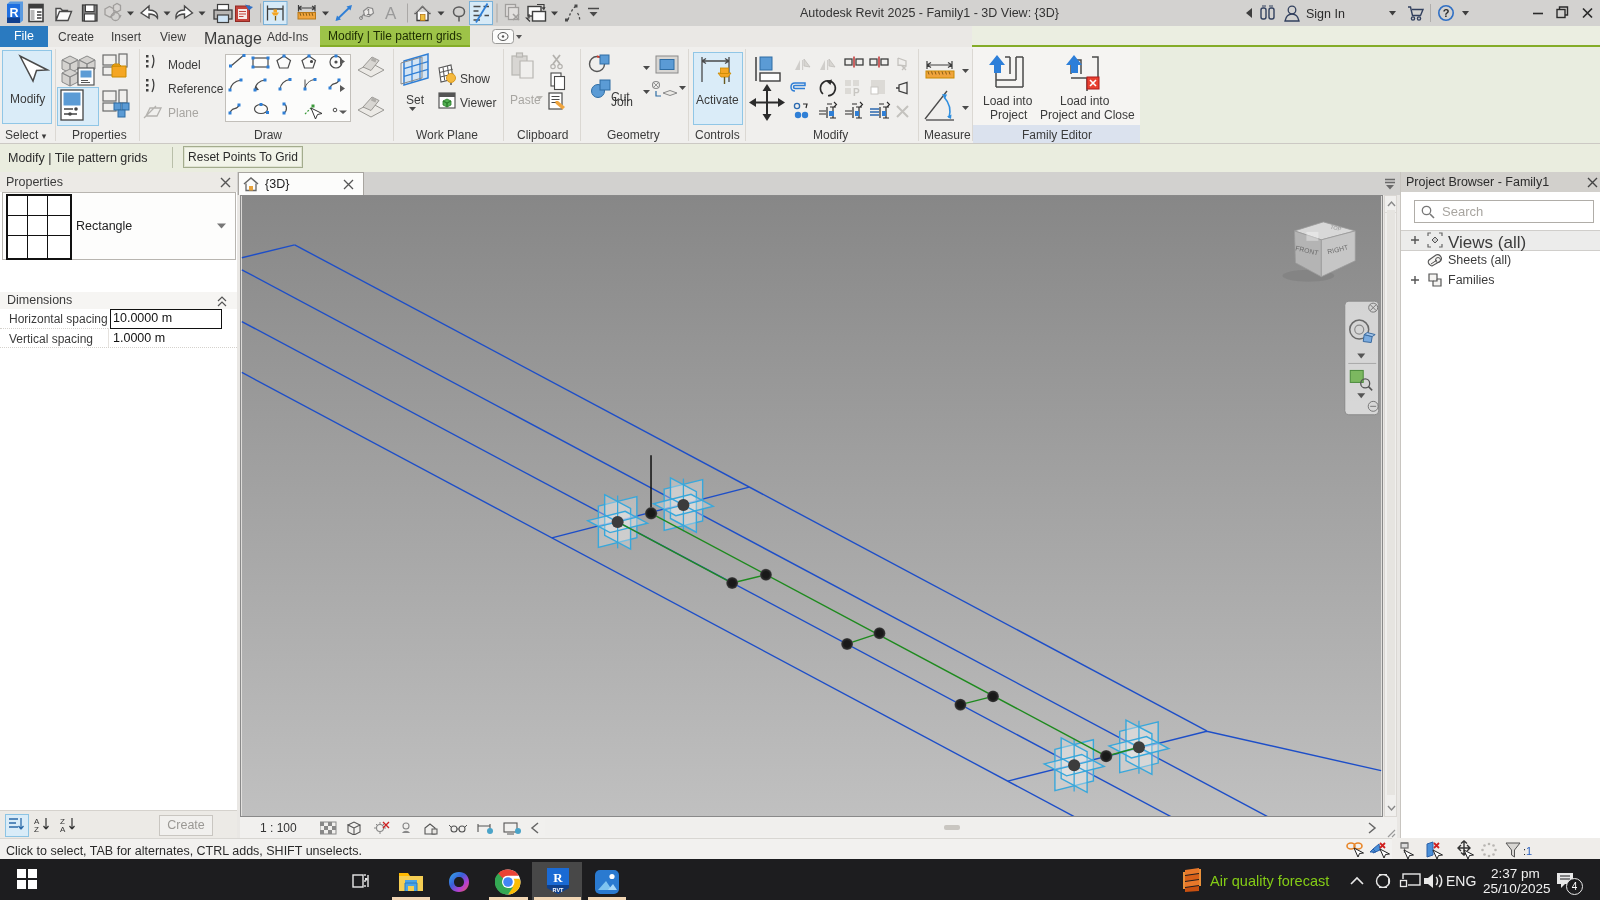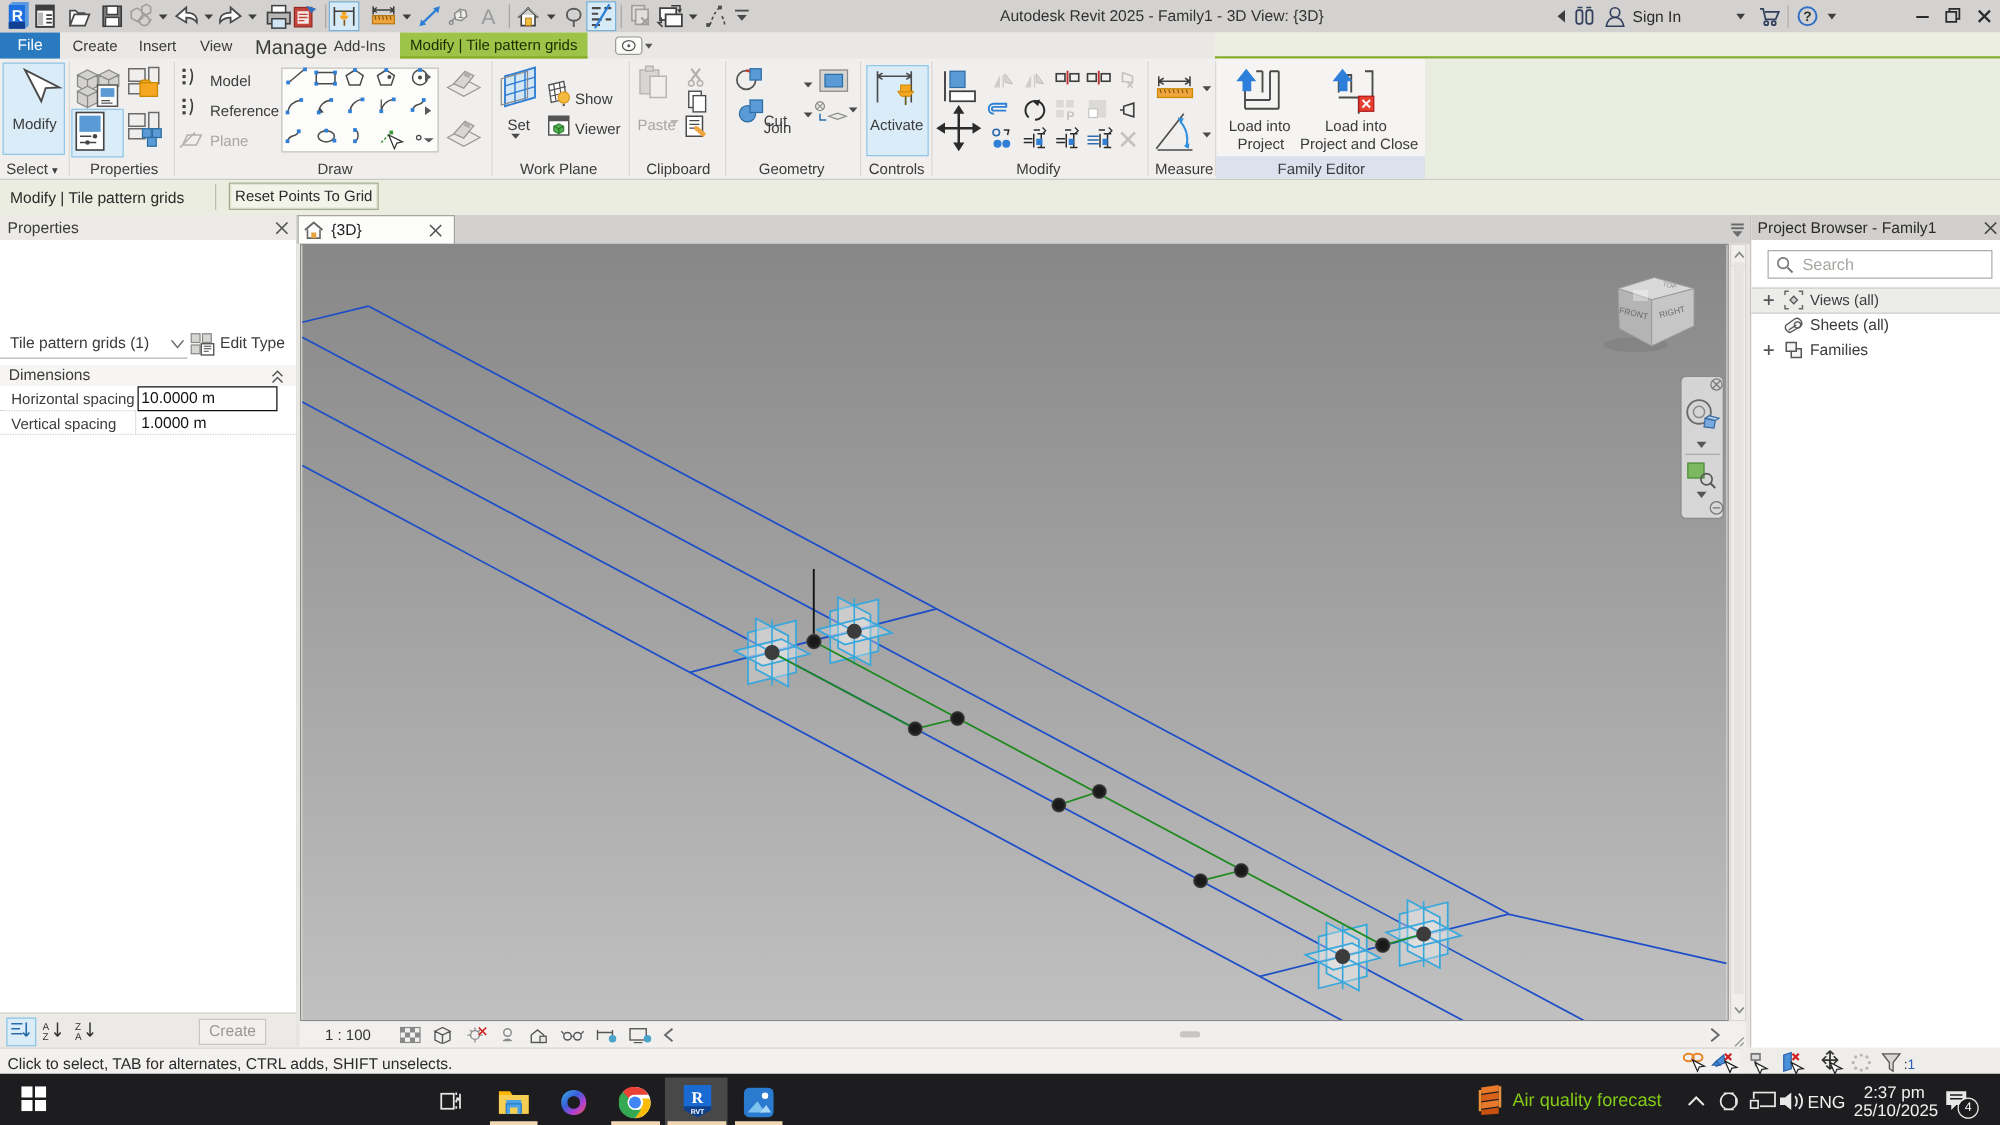--- a/index.html
+++ b/index.html
@@ -504,36 +504,33 @@
 
 <div class="abs" id="propspanel" style="left:0;top:172px;width:237px;height:666px;background:#ffffff;border-right:1px solid #c8c5c0;">
 
   <div class="abs" style="left:0;top:0;width:237px;height:20px;background:#eceae6;">
     <div class="abs txt" style="left:6px;top:3px;font-size:12.5px;">Properties</div>
     <svg class="abs" style="left:220px;top:5px" width="11" height="11">
         <path d="M1 1l9 9M10 1l-9 9" stroke="#555" stroke-width="1.4"></path>
       </svg>
   </div>
 
-
-  <div class="abs" style="left:0;top:90px;width:237px;height:26px;background:#fff;">
-    <div class="abs txt" style="left:8px;top:5px;font-size:12.5px;">Tile pattern grids (1)</div>
-    <svg class="abs" style="left:137px;top:10px" width="10" height="7">
-        <path d="M0 0l5 6 5-6" fill="none" stroke="#777" stroke-width="1.3"></path>
-      </svg>
-    <svg class="abs" style="left:152px;top:3px" width="20" height="20" viewBox="0 0 20 20">
-      <rect x="1" y="2" width="7" height="7" fill="#d8d6d3" stroke="#8a8a8a"></rect>
-        <rect x="10" y="2" width="7" height="7" fill="#d8d6d3" stroke="#8a8a8a"></rect>
-        <rect x="1" y="11" width="7" height="7" fill="#d8d6d3" stroke="#8a8a8a"></rect>
-      <rect x="9" y="10" width="10" height="9" fill="#fff" stroke="#444"></rect>
-        <path d="M11 12h6M11 14h6M11 16h4" stroke="#444" stroke-width="0.8"></path>
-    </svg>
-    <div class="abs txt" style="left:176px;top:5px;font-size:12.5px;">Edit Type</div>
-    <div class="abs" style="left:0;top:24px;width:150px;height:1px;background:#b8b6b2;"></div>
-  </div>
+  <div class="abs" style="left:2px;top:20px;width:232px;height:66px;background:#fdfdfc;border:1px solid #b8b5b0;">
+    <div class="abs" style="left:3px;top:1px;width:62px;height:62px;background:#fff;border:2px solid #111;">
+      <div class="abs" style="left:19px;top:0;width:1px;height:62px;background:#111;"></div>
+      <div class="abs" style="left:39px;top:0;width:1px;height:62px;background:#111;"></div>
+      <div class="abs" style="left:0;top:19px;width:62px;height:1px;background:#111;"></div>
+      <div class="abs" style="left:0;top:39px;width:62px;height:1px;background:#111;"></div>
+    </div>
+    <div class="abs txt" style="left:73px;top:26px;font-size:12.5px;color:#222;">Rectangle</div>
+    <svg class="abs" style="left:214px;top:30px" width="9" height="6">
+        <path d="M0 0.5l4.5 5 4.5-5z" fill="#777"></path>
+      </svg>
+  </div>
+
 
   <div class="abs" style="left:0;top:120px;width:237px;height:17px;background:#f6f5f3;">
     <div class="abs txt" style="left:7px;top:1px;font-size:12.5px;">Dimensions</div>
     <svg class="abs" style="left:216px;top:3px" width="12" height="12">
         <path d="M2 6l4-4 4 4M2 11l4-4 4 4" fill="none" stroke="#555" stroke-width="1.2"></path>
       </svg>
   </div>
 
   <div class="abs" style="left:0;top:137px;width:237px;height:19px;">
     <div class="abs txt" style="left:9px;top:3px;font-size:12px;">Horizontal spacing</div>
@@ -803,21 +800,21 @@
   </div>
 
   <div class="abs" style="left:0;top:58px;width:199px;height:19px;background:#ececeb;border:1px solid #d0cecb;border-left:none;border-right:none;"></div>
   <svg class="abs" style="left:8px;top:62px" width="12" height="12">
       <path d="M2 6h8M6 2v8" stroke="#555" stroke-width="1.4"></path>
     </svg>
   <svg class="abs" style="left:26px;top:60px" width="16" height="16" viewBox="0 0 16 16">
     <path d="M1 4v-3h3M12 1h3v3M15 12v3h-3M4 15h-3v-3" stroke="#666" stroke-width="1.2" fill="none"></path>
     <path d="M5 8l3-3 3 3-3 3z" fill="#d0d0d0" stroke="#555"></path>
   </svg>
-  <div class="abs txt" style="left:47px;top:61px;font-size:12px;">Views (all)</div>
+  <div class="abs txt" style="left:47px;top:61px;font-size:17px;">Views (all)</div>
   <svg class="abs" style="left:26px;top:80px" width="16" height="16" viewBox="0 0 16 16">
     <path d="M2 12c-1-1-1-3 0-4l7-5c2-1 4 0 5 2s0 4-2 5l-7 4c-1 0-2-1-3-2z" fill="#f5f4f2" stroke="#555" stroke-width="1.1"></path>
     <circle cx="11" cy="8" r="2.5" fill="none" stroke="#555"></circle>
       <path d="M4 12l6-4" stroke="#555"></path>
   </svg>
   <div class="abs txt" style="left:47px;top:81px;font-size:12.5px;">Sheets (all)</div>
   <svg class="abs" style="left:8px;top:102px" width="12" height="12">
       <path d="M2 6h8M6 2v8" stroke="#555" stroke-width="1.4"></path>
     </svg>
   <svg class="abs" style="left:26px;top:100px" width="16" height="16" viewBox="0 0 16 16">

